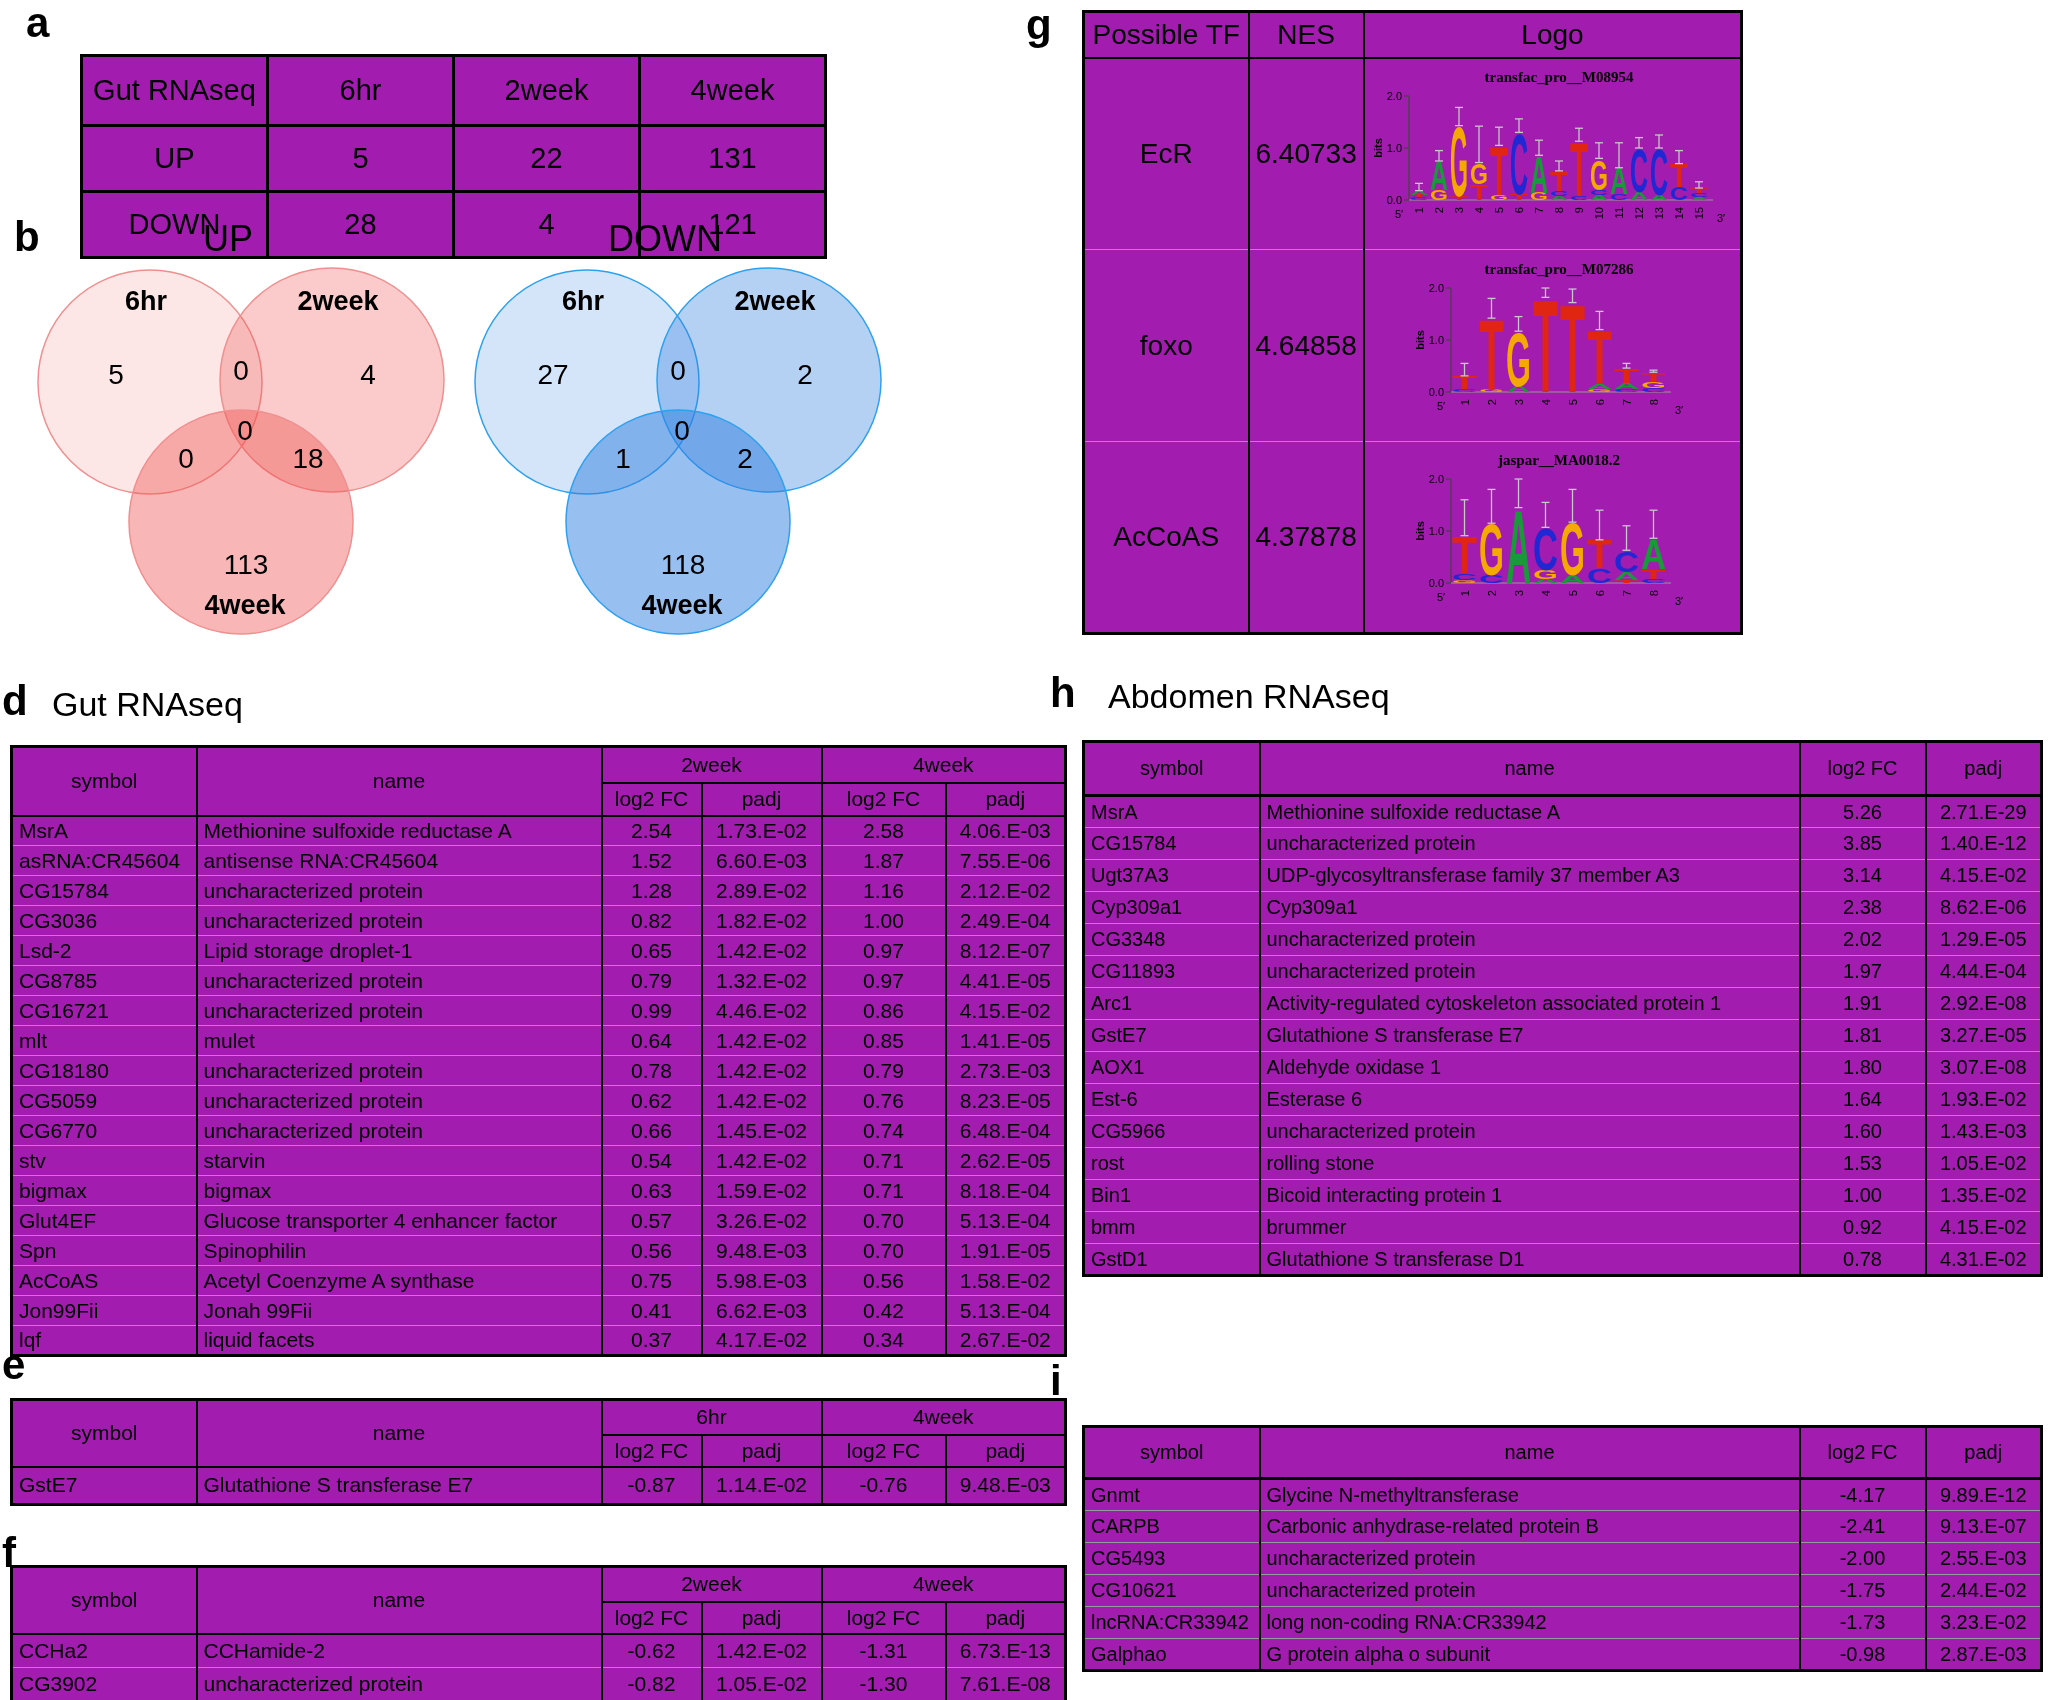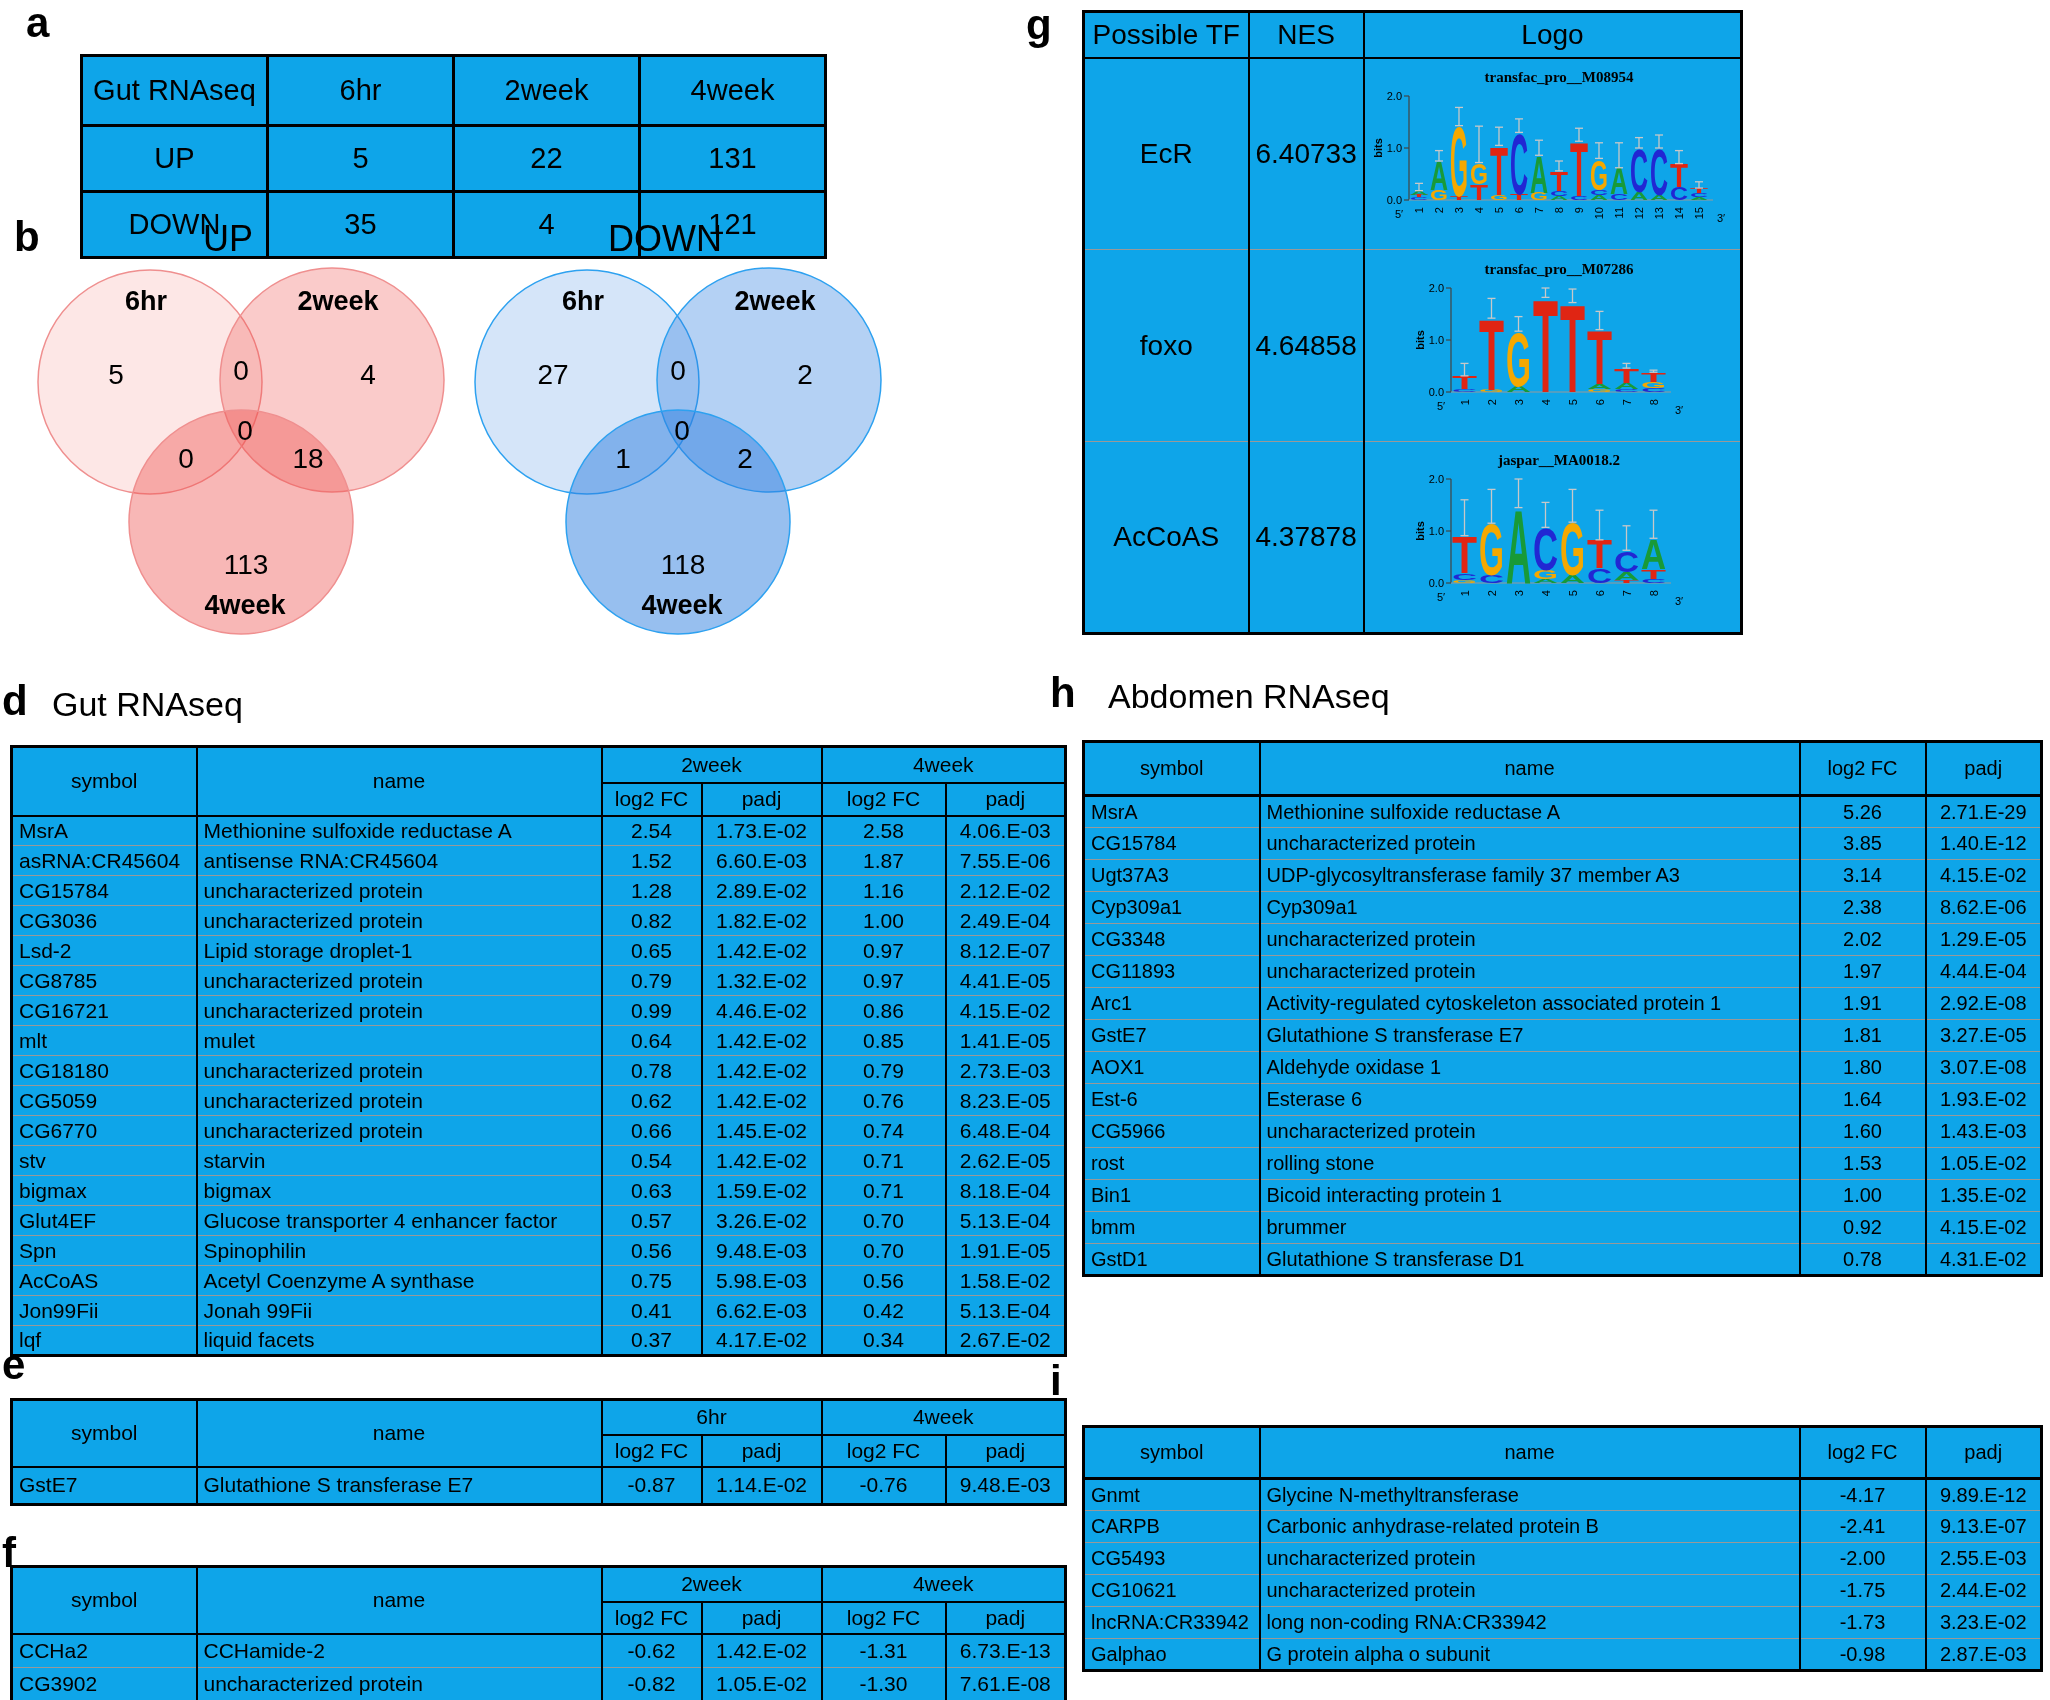--- a/index.html
+++ b/index.html
@@ -1,21 +1,21 @@
 <!DOCTYPE html>
 <html><head>
 <meta charset="utf-8">
 <style>
   html,body{margin:0;padding:0;background:#fff;}
   #canvas{position:relative;width:2050px;height:1700px;background:#fff;
           font-family:"Liberation Sans",sans-serif;color:#000;overflow:hidden;}
   .plabel{position:absolute;font-weight:bold;font-size:42px;line-height:1;}
   .heading{position:absolute;font-size:34px;line-height:1.1;}
   .venn-title{position:absolute;font-size:36px;text-align:center;}
-  .tbl{position:absolute;border-collapse:collapse;table-layout:fixed;background:#0ea5e9;}
+  .tbl{position:absolute;border-collapse:collapse;table-layout:fixed;background:#a21caf;}
   .tbl th,.tbl td{border-left:2px solid #000;border-right:2px solid #000;
        text-align:center;font-weight:normal;padding:0 6px;white-space:nowrap;overflow:hidden;}
   .tbl{border:3px solid #000;}
   .tbl thead th{border-top:2px solid #000;border-bottom:2px solid #000;}
   .tbl tbody td{border-top:1px solid #999;border-bottom:1px solid #999;}
   .tbl .al{text-align:left;}
   
   #tbl-a{left:80px;top:54px;font-size:29px;}
   #tbl-a th,#tbl-a td{border:3px solid #000;}
   #tbl-a thead tr{height:70px;} #tbl-a tbody tr{height:66px;}
@@ -73,21 +73,21 @@
       </thead>
     <tbody>
         <tr>
           <td>UP</td>
           <td>5</td>
           <td>22</td>
           <td>131</td>
         </tr>
         <tr>
           <td>DOWN</td>
-          <td>35</td>
+          <td>28</td>
           <td>4</td>
           <td>121</td>
         </tr>
       </tbody>
   </table>
 
   <div class="venn-title" style="left:8px;top:218px;width:440px;">UP</div>
   <div class="venn-title" style="left:445px;top:218px;width:440px;">DOWN</div>
 
   <svg class="venn-svg" style="left:8px;top:252px;" width="440" height="410" viewBox="0 0 440 410">

